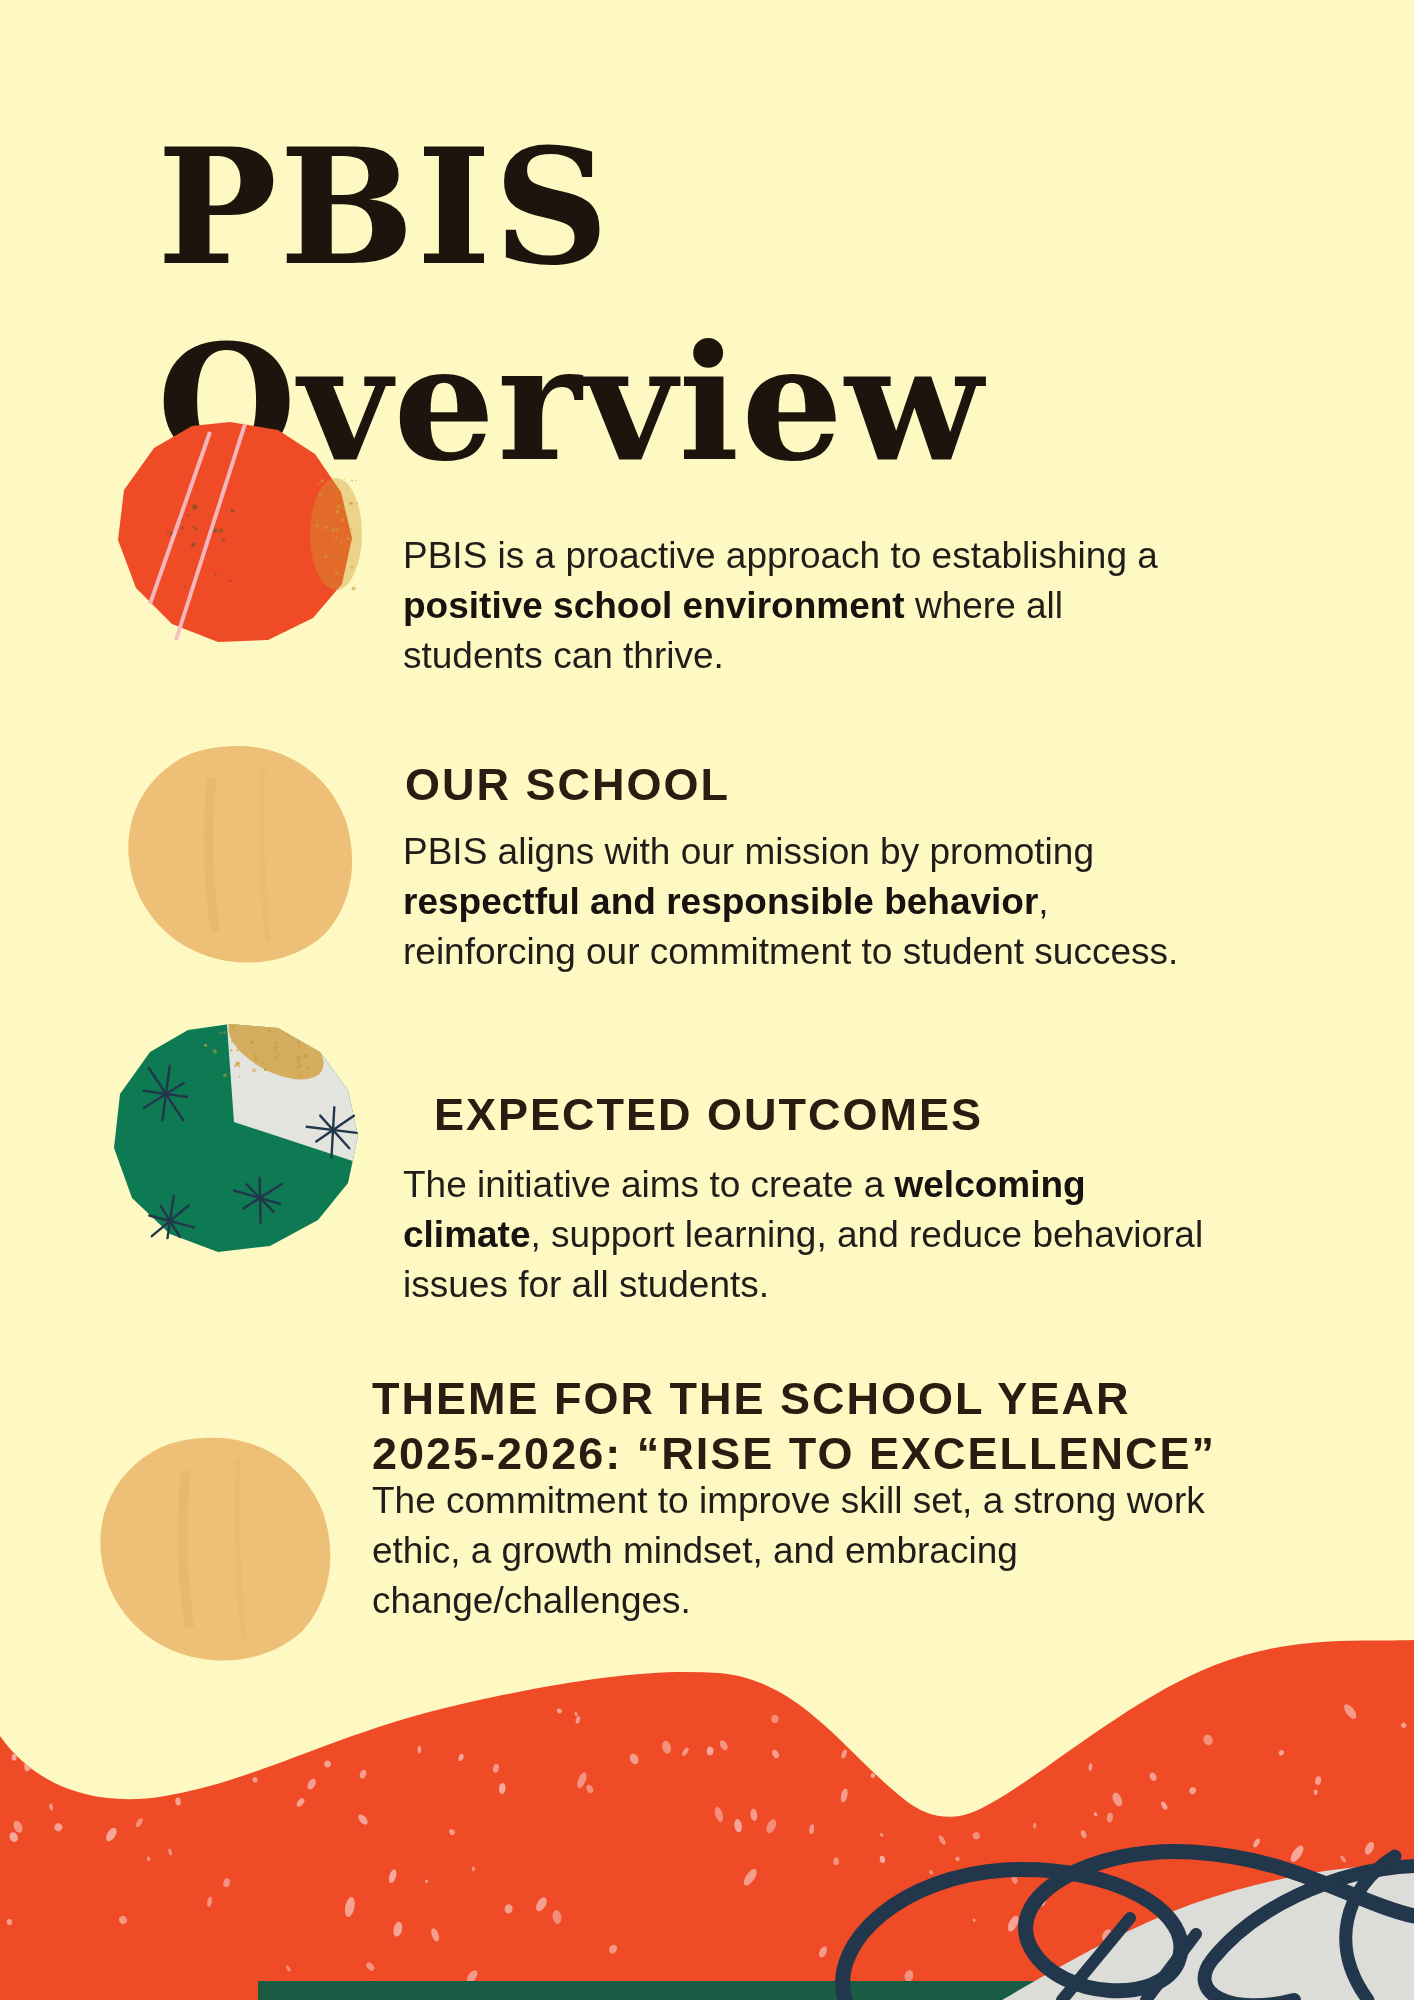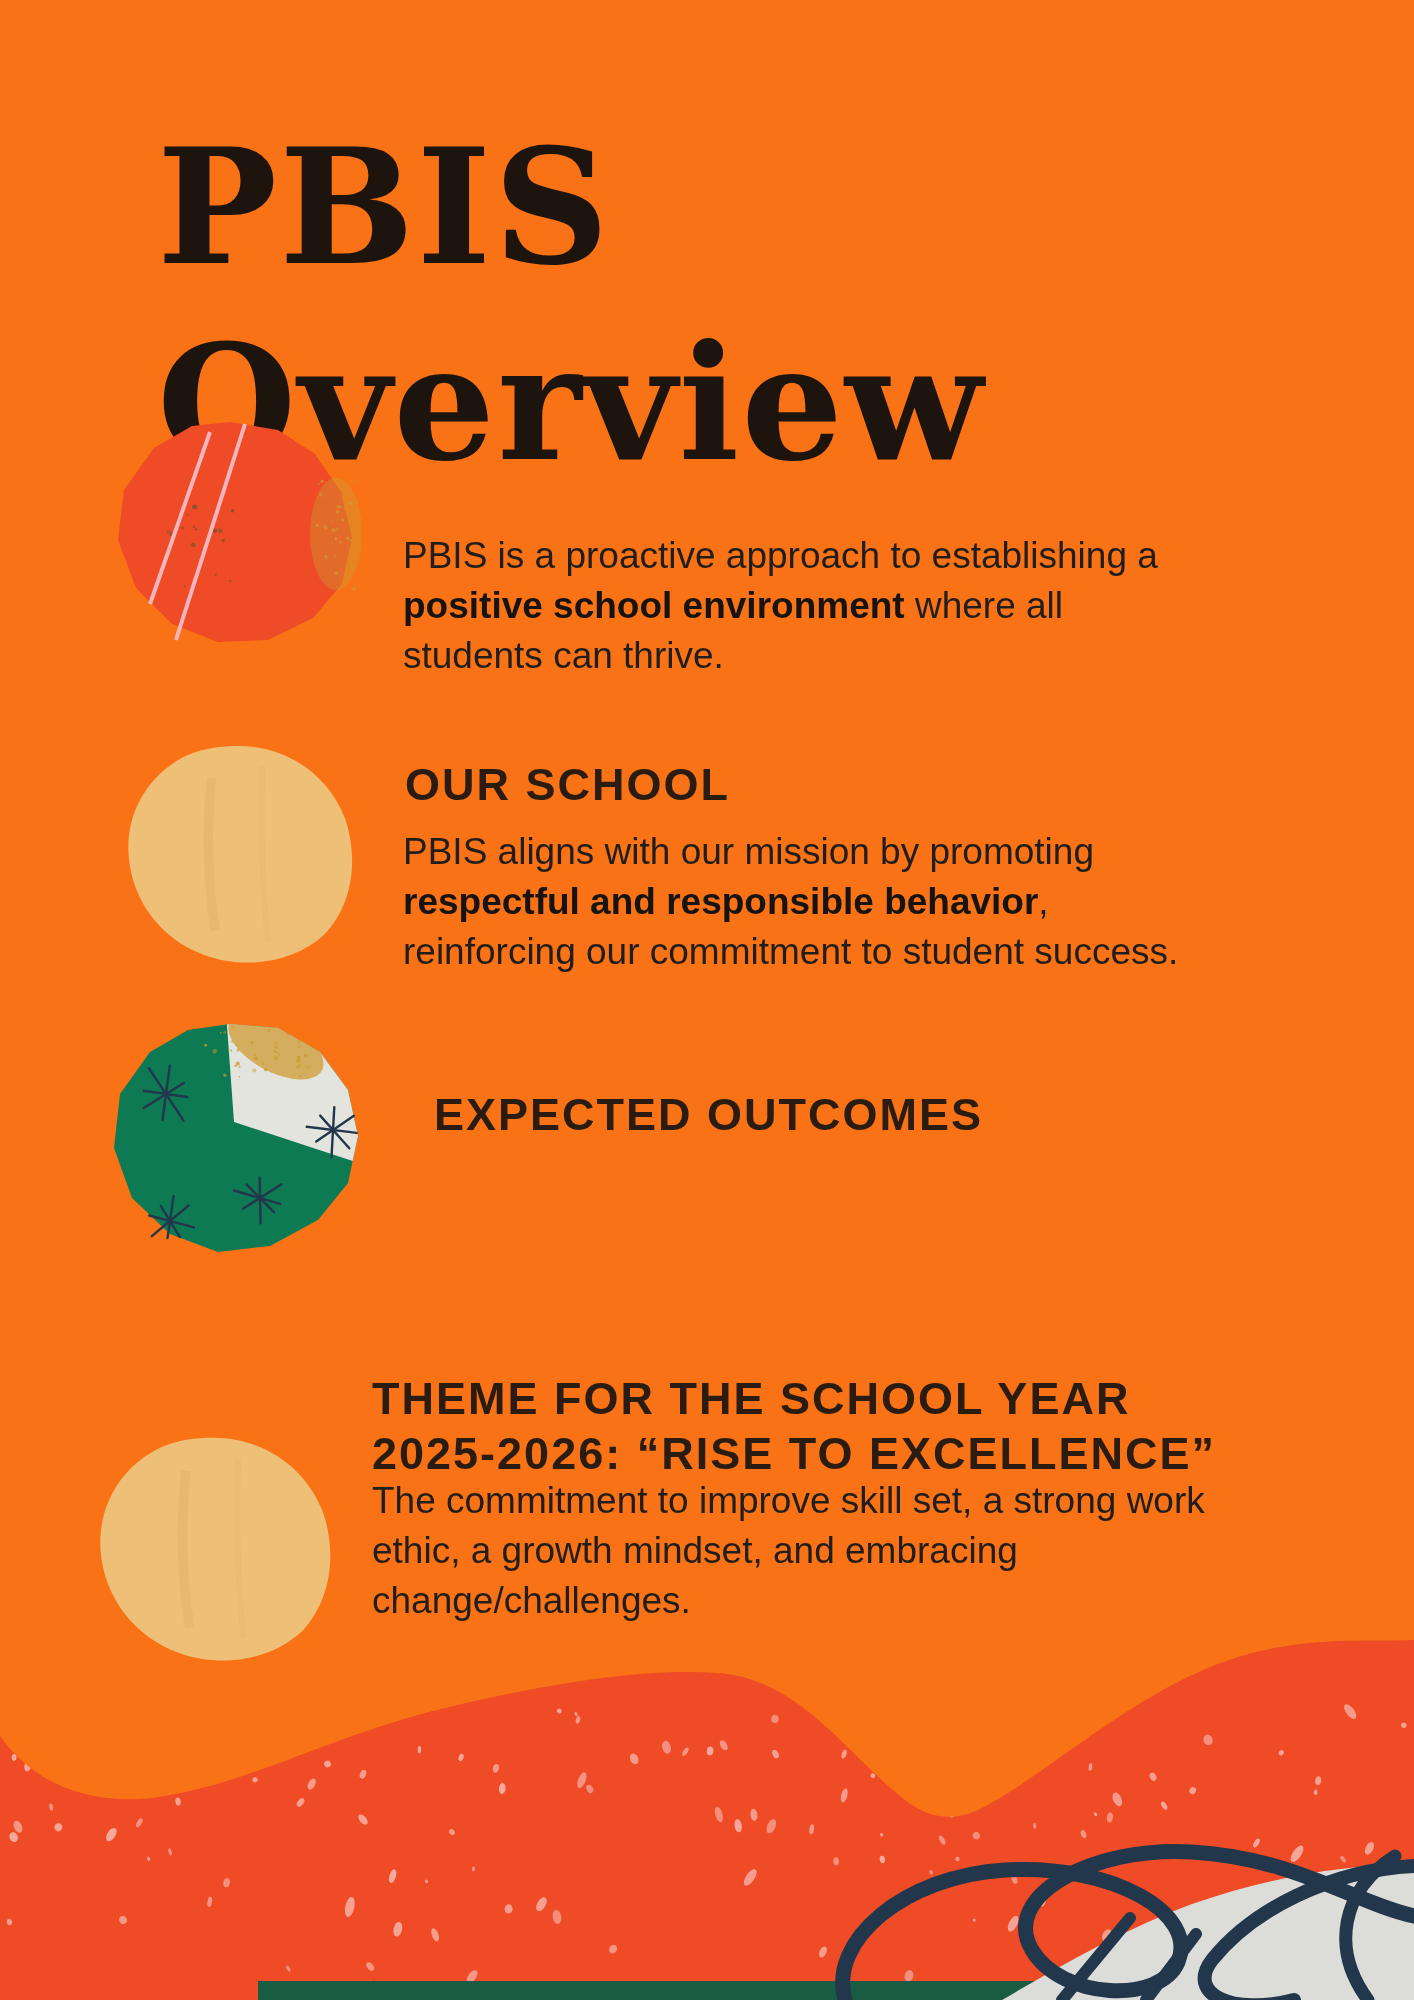--- a/index.html
+++ b/index.html
@@ -1,16 +1,16 @@
 <!DOCTYPE html>
 <html><head>
 <meta charset="utf-8">
 <style>
   html,body{margin:0;padding:0;background:#fffefc;}
-  #poster{position:relative;width:1414px;height:2000px;background:#f97316;overflow:hidden;
+  #poster{position:relative;width:1414px;height:2000px;background:#fef9c3;overflow:hidden;
           font-family:"Liberation Sans",sans-serif;}
   .title{position:absolute;left:157px;top:2px;font-family:"DejaVu Serif",serif;font-weight:700;
          font-size:160px;line-height:196px;letter-spacing:2px;color:#1d140d;white-space:nowrap;}
   .sec-heading{position:absolute;font-weight:700;font-size:45px;line-height:55px;
                letter-spacing:2px;color:#2a1c11;white-space:nowrap;}
   .sec-body{position:absolute;font-size:37px;line-height:50px;color:#201d1a;white-space:nowrap;}
   .sec-body strong{font-weight:700;color:#171310;}
   .blob{position:absolute;}
   svg{display:block;overflow:visible;}
   .wave-wrap{position:absolute;left:0;top:1618px;width:1414px;height:382px;}
@@ -175,20 +175,21 @@
         </g>
       <g>
           <line x1="65.6" y1="178.2" x2="59.5" y2="220.1" stroke="#22374b" stroke-width="2.4" stroke-linecap="round"></line>
           <line x1="41.3" y1="197.5" x2="85.9" y2="209.4" stroke="#22374b" stroke-width="2.4" stroke-linecap="round"></line>
           <line x1="52.8" y1="188.1" x2="71.9" y2="219.0" stroke="#22374b" stroke-width="2.4" stroke-linecap="round"></line>
           <line x1="80.6" y1="187.5" x2="43.8" y2="218.2" stroke="#22374b" stroke-width="2.4" stroke-linecap="round"></line>
         </g>
     </svg>
   </div>
   <div class="sec-heading" style="left:405px;top:1087px;margin-left:29px;">EXPECTED OUTCOMES</div>
+  <div class="sec-body" style="left:403px;top:1160px;"><span>The initiative aims to create a </span><strong>welcoming</strong><br><strong>climate</strong><span>, support learning, and reduce behavioral</span><br><span>issues for all students.</span></div>
 
   <div class="blob" style="left:93px;top:1434px;">
     <svg width="240" height="236" viewBox="0 0 248 240">
       <path d="M 124 2 C 175 2 220 32 238 80 C 252 122 246 170 216 202 C 184 232 132 240 88 224 C 44 208 12 168 8 120 C 4 74 28 32 70 12 C 88 4 106 2 124 2 Z" fill="#eec077"></path>
       <path d="M 96 36 C 90 90 92 150 100 198" fill="none" stroke-width="10" opacity="0.3" stroke="#d8a55e"></path>
       <path d="M 150 24 C 148 90 150 160 156 210" fill="none" stroke-width="6" opacity="0.18" stroke="#d8a55e"></path>
     </svg>
   </div>
   <div class="sec-heading" style="left:372px;top:1371px;">
     <span>THEME FOR THE SCHOOL YEAR</span><br>

